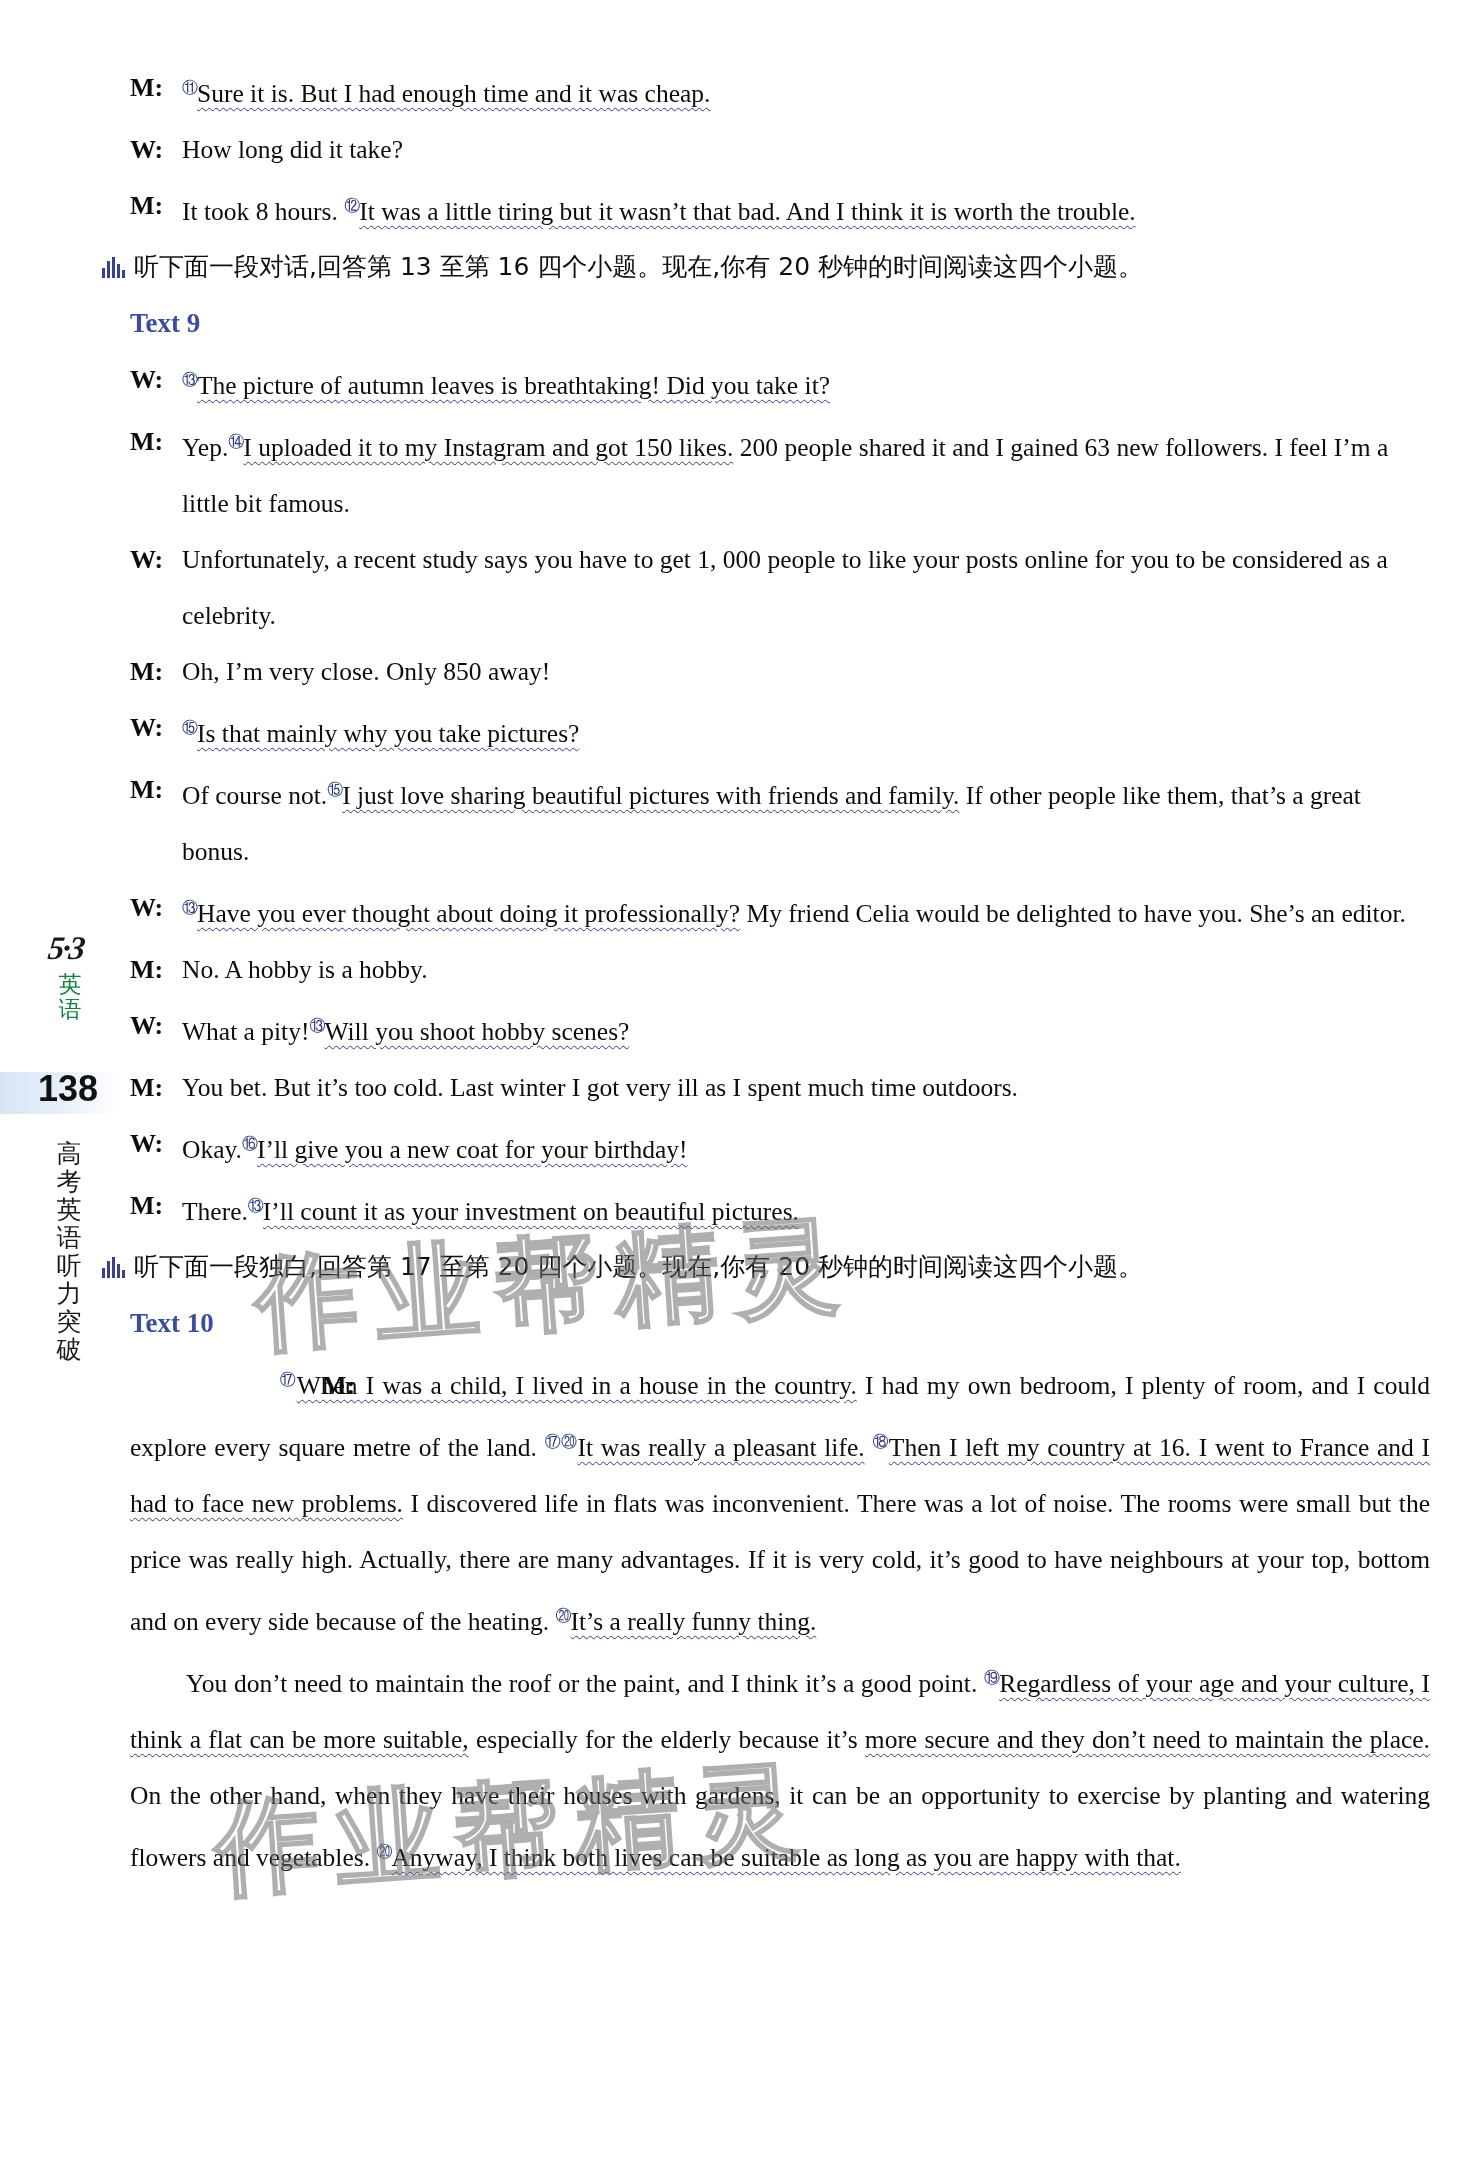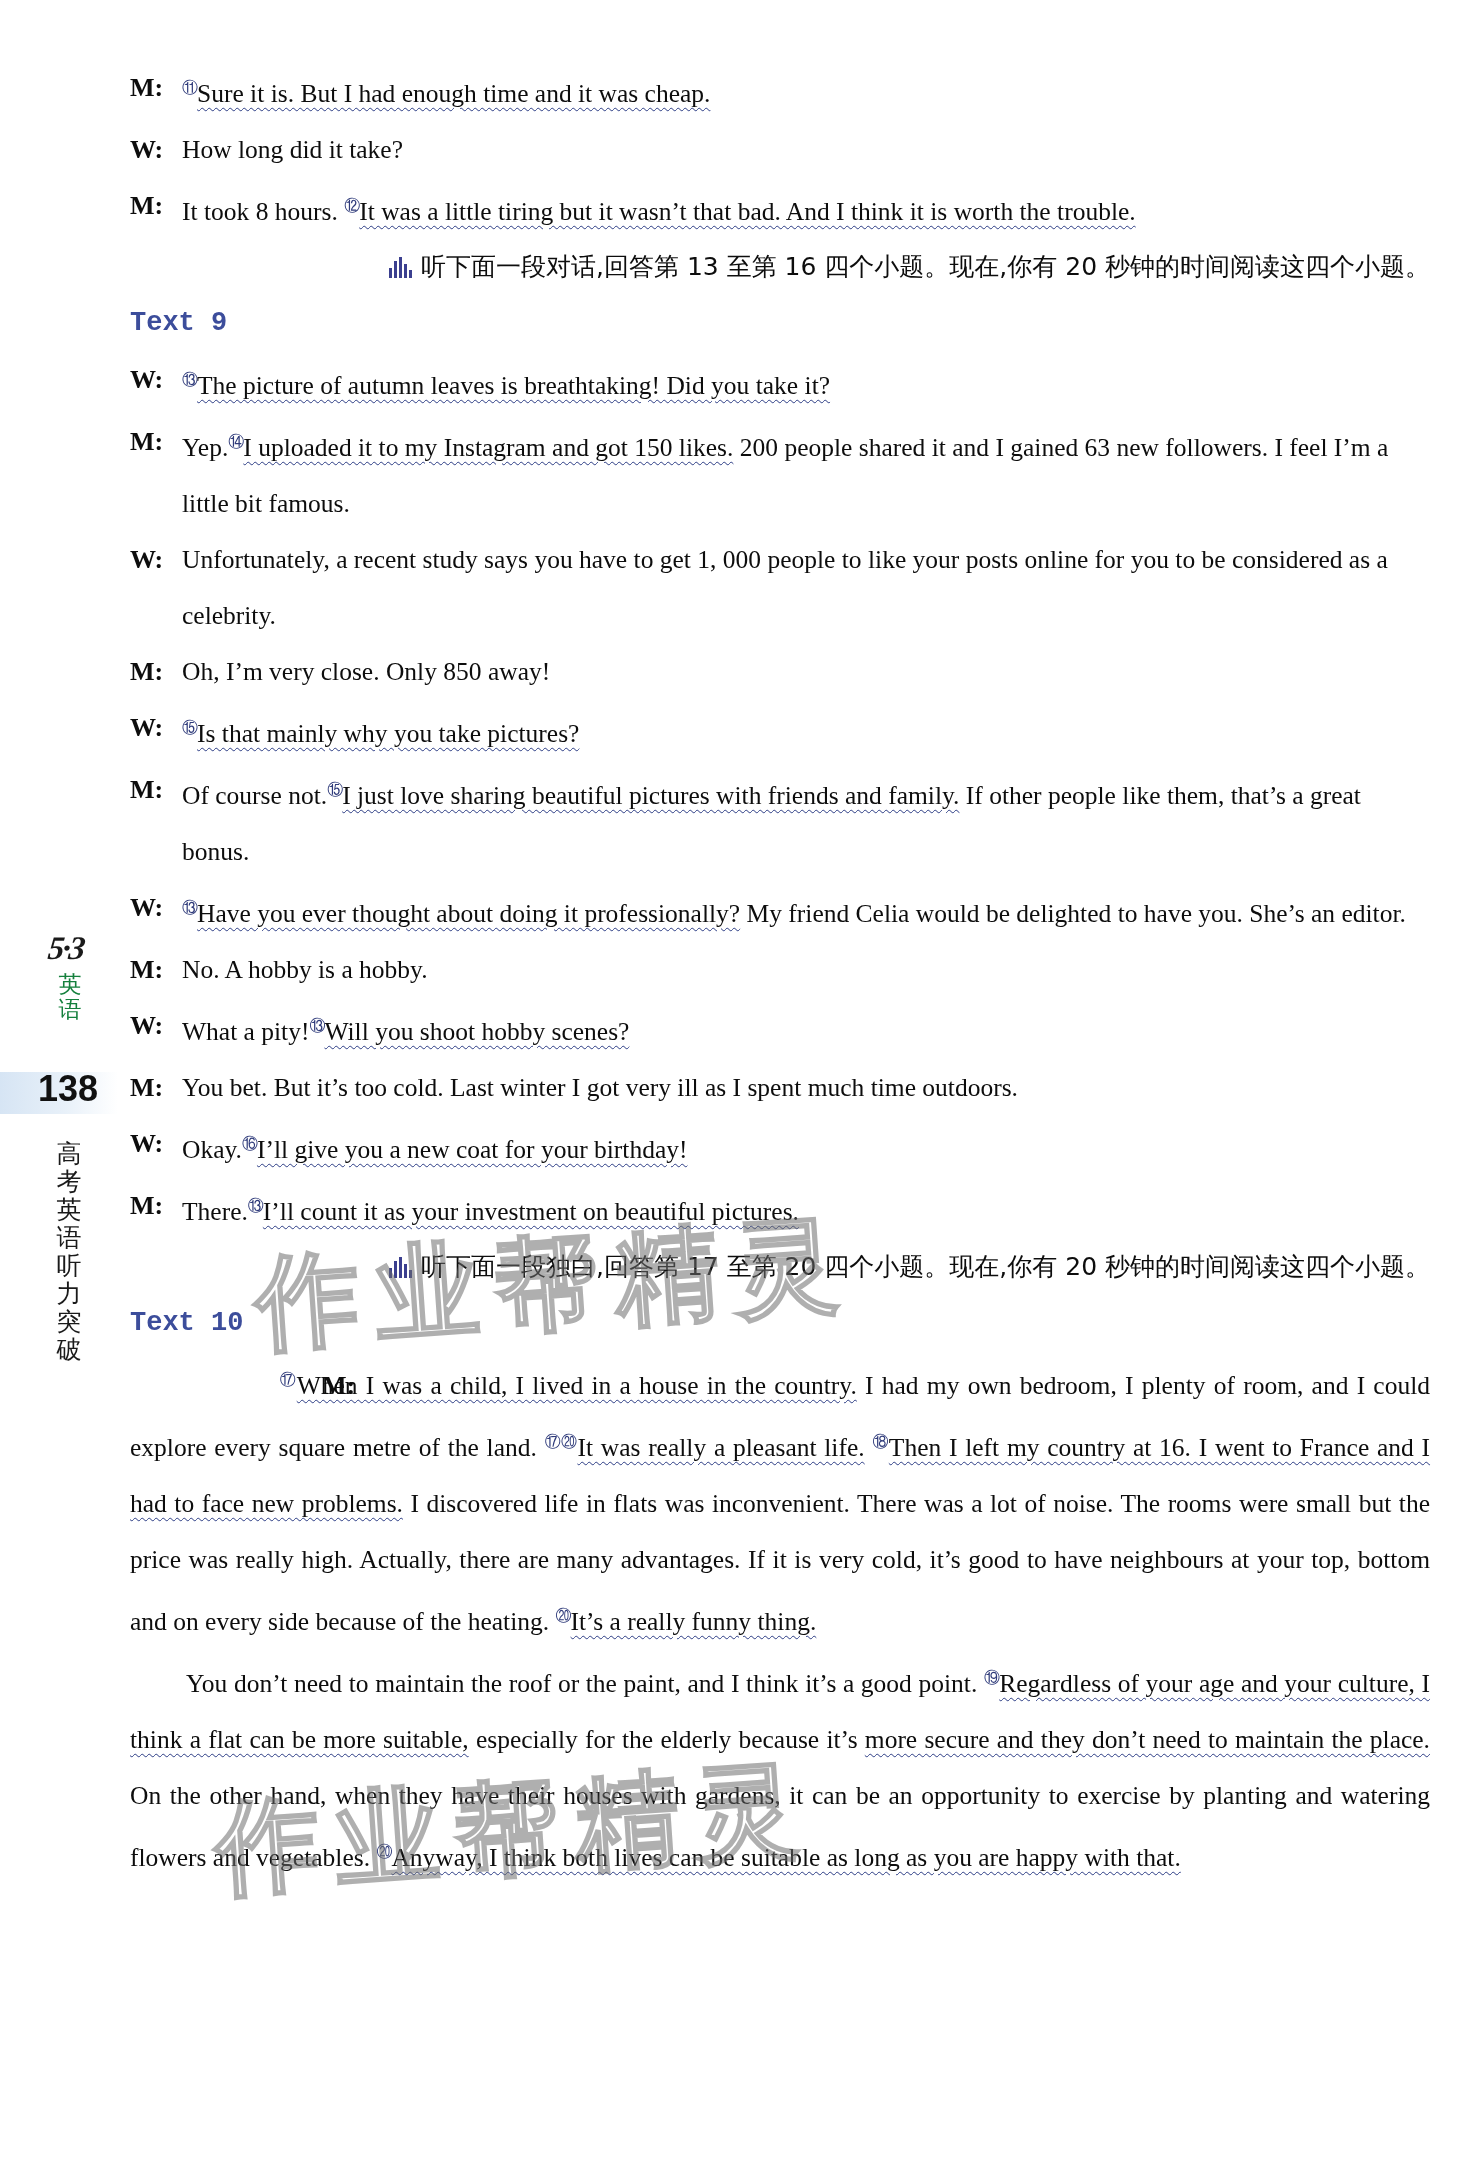--- a/index.html
+++ b/index.html
@@ -136,21 +136,20 @@
 
   
   .cn-line {
     position: relative;
     font-family: "DejaVu Sans", sans-serif;
     font-size: 25px;
     line-height: 54px;
     letter-spacing: 0px;
     margin-left: -28px;
     white-space: nowrap;
-    text-align: right;
   }
   .audio-ico {
     display: inline-block;
     width: 26px;
     height: 22px;
     margin-right: 6px;
     position: relative;
     top: 3px;
   }
   .audio-ico i {
@@ -160,21 +159,21 @@
     background: #3b3f8f;
     display: block;
   }
   .audio-ico i:nth-child(1){ left:0px;  height:10px; }
   .audio-ico i:nth-child(2){ left:5px;  height:17px; }
   .audio-ico i:nth-child(3){ left:10px; height:21px; }
   .audio-ico i:nth-child(4){ left:15px; height:14px; }
   .audio-ico i:nth-child(5){ left:20px; height:8px;  }
 
   .text-head {
-    font-family: Liberation Mono, monospace;
+    font-family: Liberation Serif, serif;
     font-weight: 700;
     font-size: 27px;
     color: #3c4d9b;
     line-height: 58px;
   }
 
   .indent-1 { text-indent: 56px; }
   .indent-2 { text-indent: 96px; }
 
   .para.justify {

